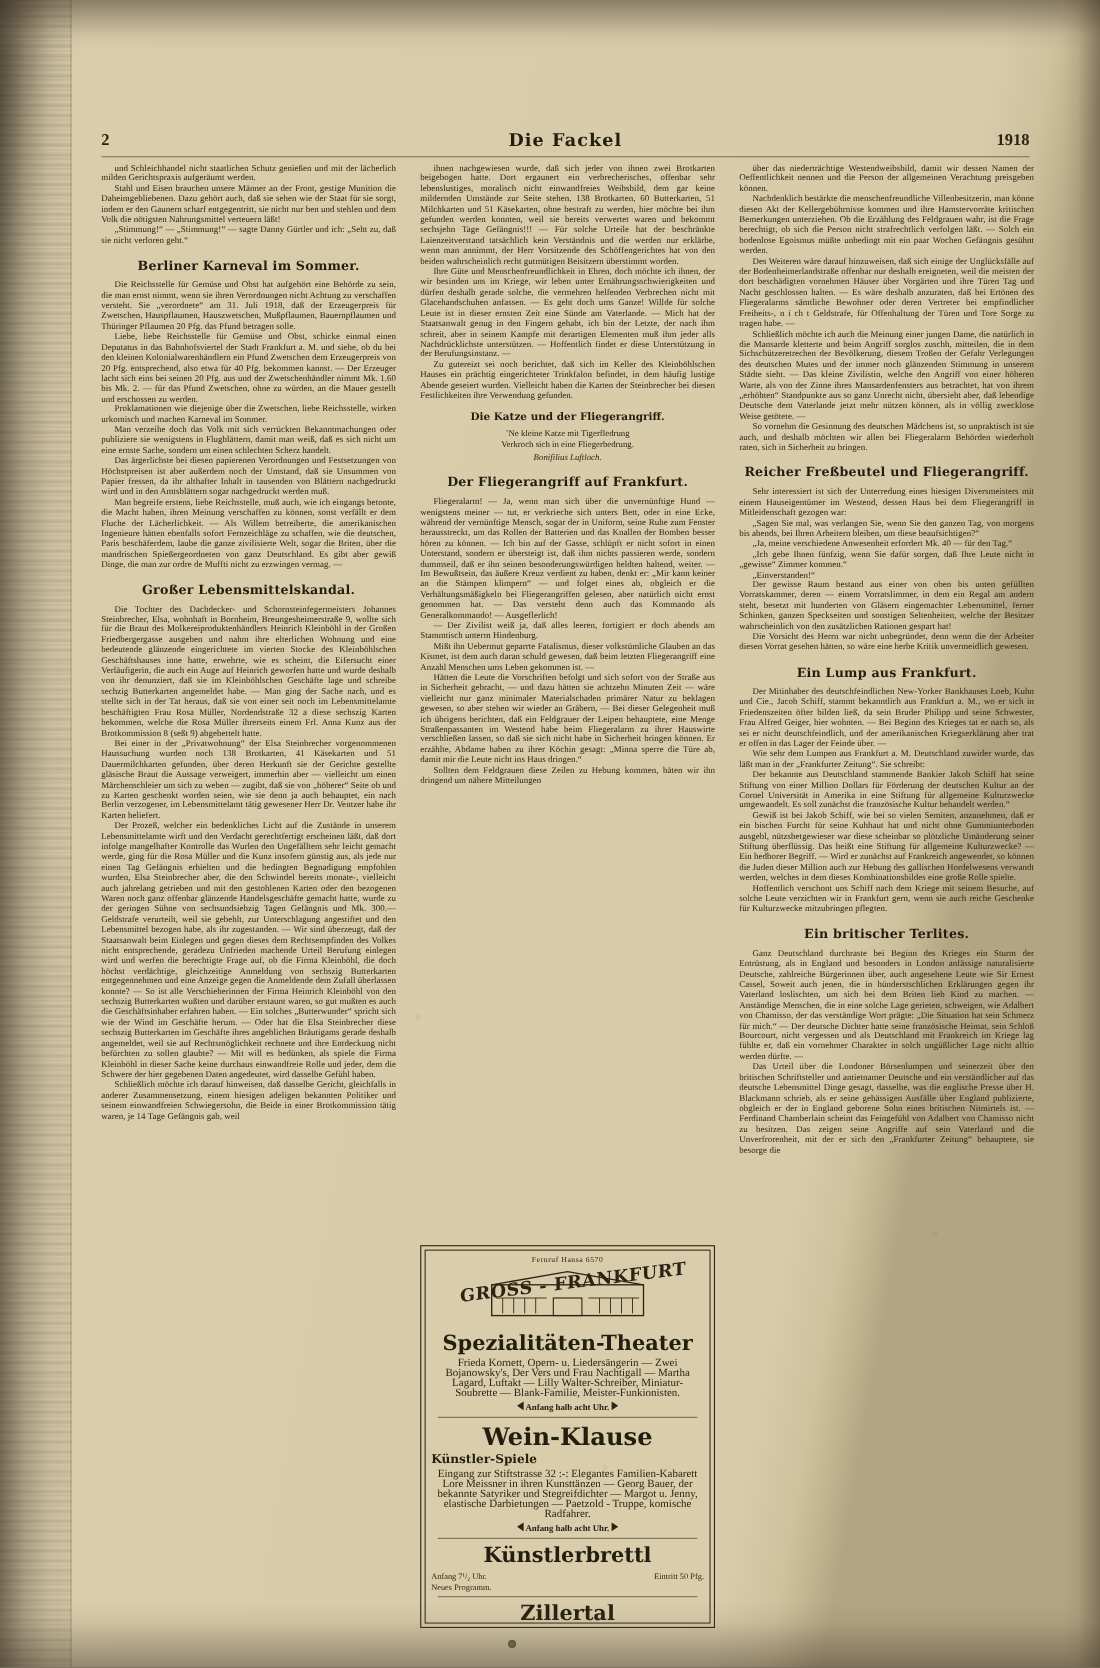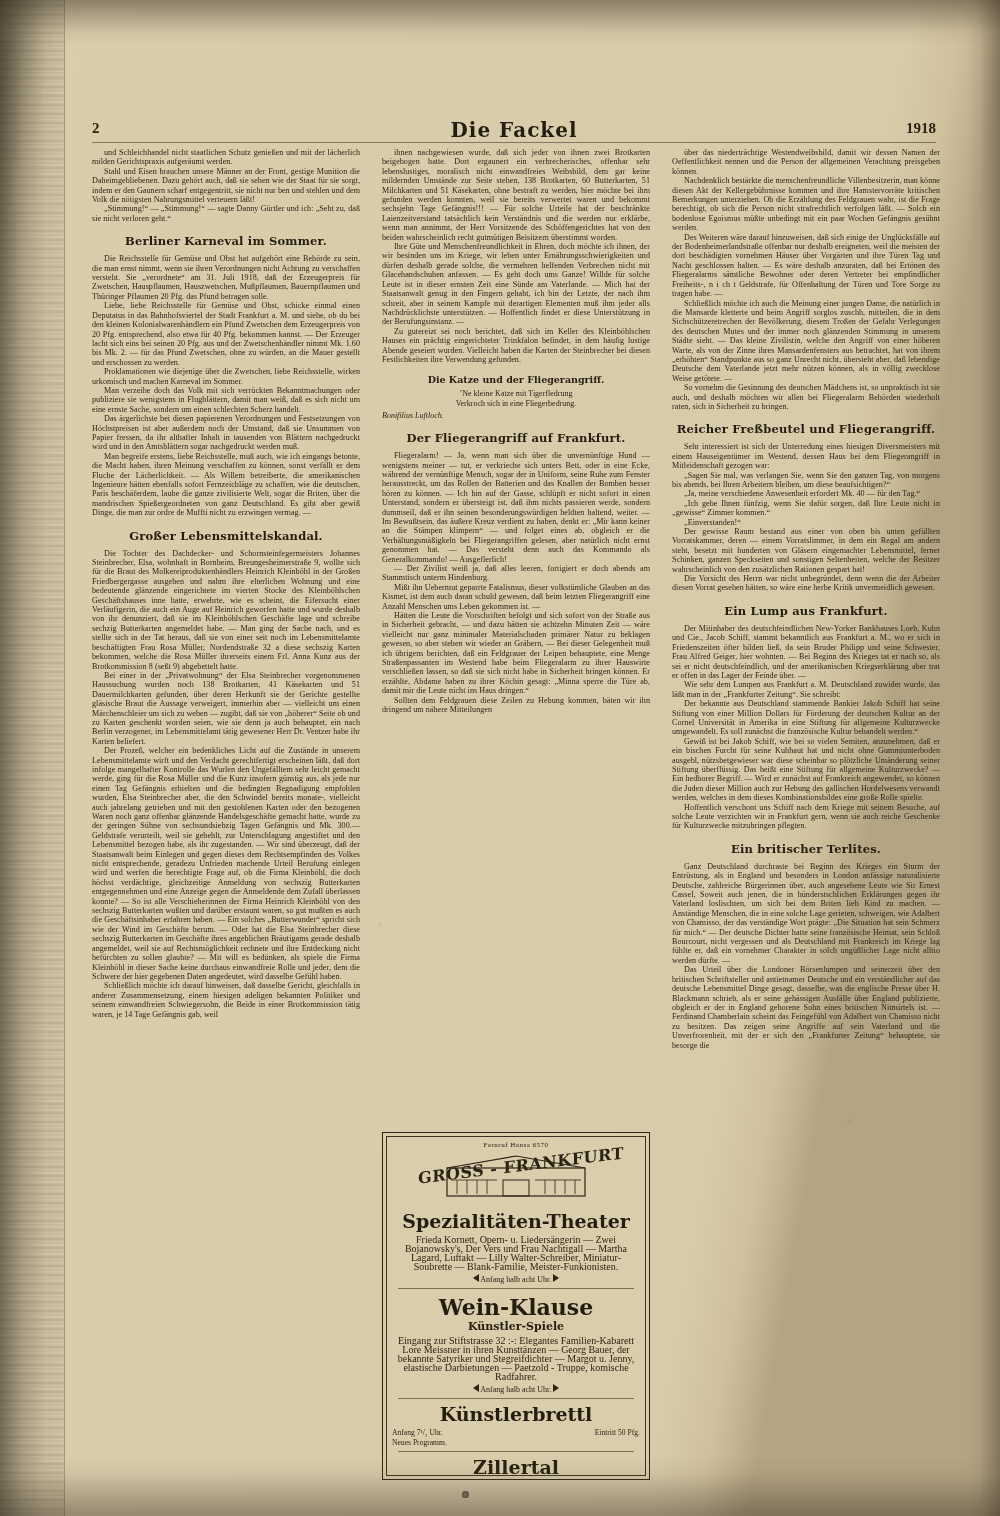--- a/index.html
+++ b/index.html
@@ -25,54 +25,54 @@
       radial-gradient(circle at 73% 18%, rgba(110,95,70,.25) 0 2px, transparent 3px),
       radial-gradient(circle at 85% 74%, rgba(110,95,70,.30) 0 2px, transparent 3px),
       radial-gradient(circle at 55% 88%, rgba(110,95,70,.22) 0 2px, transparent 3px),
       radial-gradient(circle at 22% 45%, rgba(150,135,105,.20) 0 3px, transparent 4px);
   }
   .sheet{position:absolute;left:72px;top:32px;width:884px;height:1448px;}
   
   .hdr{position:absolute;left:20px;top:88px;width:844px;height:22px;}
   .hdr .pnum-l{position:absolute;left:0;top:0;font-weight:bold;font-size:15px;color:#2b2414;}
   .hdr .title{position:absolute;left:0;right:0;top:-2px;text-align:center;font-family:"DejaVu Serif",serif;
-    font-weight:bold;font-size:20px;letter-spacing:1px;color:#241e10;}
+    font-weight:bold;font-size:16px;letter-spacing:1px;color:#241e10;}
   .hdr .pnum-r{position:absolute;right:0;top:0;font-weight:bold;font-size:15px;color:#2b2414;}
   .rule{position:absolute;left:20px;top:110px;width:844px;height:1px;background:#3a3120;opacity:.55;}
   
   .cols{position:absolute;left:20px;top:116px;width:848px;height:1332px;}
   .col{position:absolute;top:0;width:268px;height:1332px;}
   .c1{left:0;}
   .c2{left:290px;}
   .c3{left:580px;}
   p{margin:0 0 0 0;font-size:8.1px;line-height:9.4px;text-align:justify;color:#2c2516;
     text-indent:12px;font-family:"Liberation Serif",serif;letter-spacing:.05px;
     -webkit-font-smoothing:none;}
   h3{margin:11px 0 6px 0;text-align:center;font-family:"DejaVu Serif",serif;font-weight:bold;
      font-size:11.5px;color:#241e10;letter-spacing:.2px;}
   h4{margin:10px 0 4px 0;text-align:center;font-family:"DejaVu Serif",serif;font-weight:bold;
      font-size:9.5px;color:#241e10;}
   .poem{font-size:8px;line-height:9.6px;color:#2c2516;text-align:center;margin:2px 0 5px 0;}
-  .poem .sig{display:block;text-align:left;font-style:italic;margin-top:2px;}
+  .poem .sig{display:block;text-align:center;font-style:italic;margin-top:2px;}
   
   .ad{position:absolute;left:0;bottom:0;width:268px;height:348px;border:1.5px solid #2b2414;
      background:#d9cdab;box-sizing:border-box;padding:3px;}
   .ad-inner{border:1px solid #3a3120;height:100%;box-sizing:border-box;padding:4px 5px;position:relative;overflow:hidden;}
   .ad-phone{text-align:center;font-size:7px;letter-spacing:.5px;color:#2b2414;margin-bottom:1px;}
   .ad-logo{position:relative;height:56px;margin-bottom:3px;}
   .ad-logo .bldg{position:absolute;left:50%;top:4px;transform:translateX(-50%);width:150px;height:44px;}
   .ad-logo .word{position:absolute;left:4px;top:6px;width:250px;text-align:center;
      font-family:"DejaVu Serif",serif;font-weight:bold;font-size:16px;color:#2b2414;
      transform:skewY(-7deg);letter-spacing:.5px;}
   .ad h5{margin:4px 0 3px 0;text-align:center;font-family:"DejaVu Serif",serif;font-weight:bold;
      font-size:19px;color:#241e10;}
   .ad h5.big{font-size:22px;margin:5px 0 0 0;}
-  .ad .sub{text-align:center;font-family:"DejaVu Serif",serif;font-weight:bold;font-size:11px;margin:0 0 3px 0;color:#241e10;}
+  .ad .sub{text-align:left;font-family:"DejaVu Serif",serif;font-weight:bold;font-size:11px;margin:0 0 3px 0;color:#241e10;}
   .ad .names{font-size:10px;line-height:9px;text-align:center;color:#2c2516;}
-  .ad .time{text-align:center;font-size:8px;font-weight:normal;margin:3px 0;color:#241e10;}
+  .ad .time{text-align:center;font-size:8px;font-weight:bold;margin:3px 0;color:#241e10;}
   .ad .hr{height:1px;background:#3a3120;opacity:.6;margin:4px 6px;}
   .ad .row{display:flex;justify-content:space-between;font-size:7.6px;color:#2c2516;margin:1px 0;}
   .ad .ctr{font-size:7.6px;color:#2c2516;margin:1px 0;}
   .ad .sunday{text-align:right;font-size:14px;font-weight:bold;margin-top:4px;color:#241e10;}
   .tri{display:inline-block;width:0;height:0;border-top:4px solid transparent;border-bottom:4px solid transparent;}
   .tri-l{border-right:6px solid #2b2414;}
   .tri-r{border-left:6px solid #2b2414;}
   .punch{position:absolute;left:462px;bottom:18px;width:7px;height:7px;border-radius:50%;
     background:#6e6350;box-shadow:inset 0 0 2px #332c1e;}
 </style>

